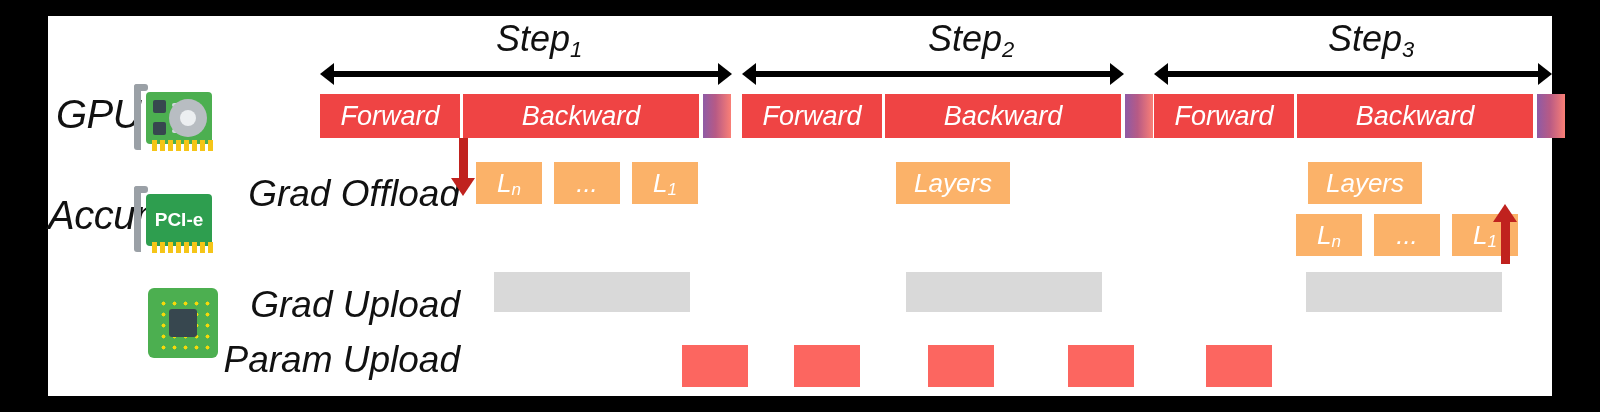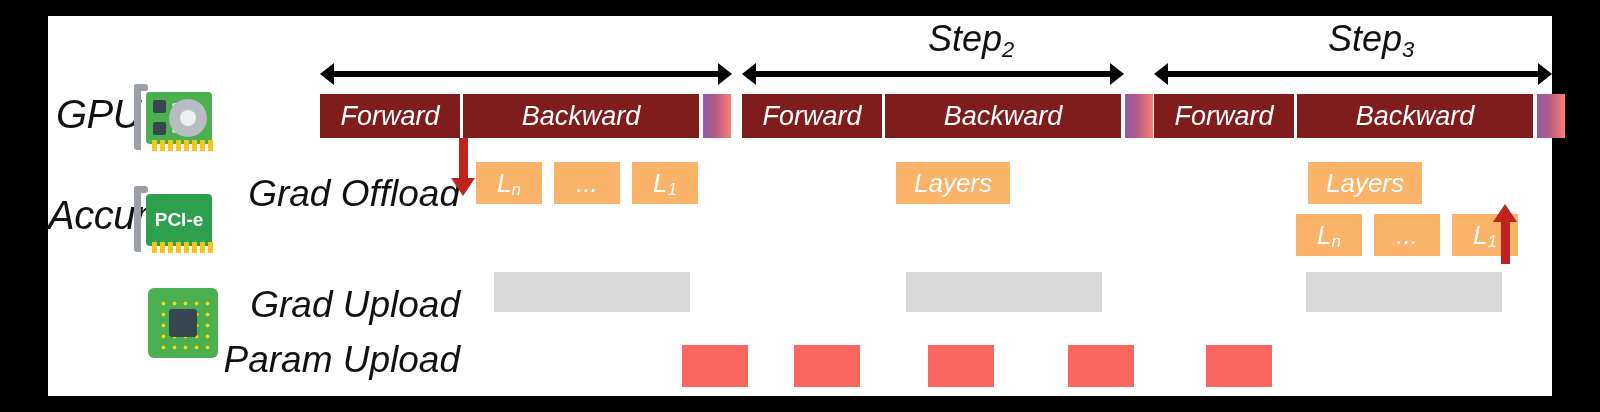--- a/index.html
+++ b/index.html
@@ -52,21 +52,21 @@
   .arrow-row{position:absolute;height:22px;}
   .arrow-line{position:absolute;left:11px;right:11px;top:8px;height:6px;background:#000;}
   .arrow-head{position:absolute;top:0;width:0;height:0;
     border-top:11px solid transparent;border-bottom:11px solid transparent;}
   .arrow-head.left{left:0;border-right:14px solid #000;}
   .arrow-head.right{right:0;border-left:14px solid #000;}
 
   
   .bar{position:absolute;display:flex;align-items:center;justify-content:center;
     box-sizing:border-box;}
-  .bar-blue{background:#7f1d1d;color:#fff;font-style:italic;font-size:27px;
+  .bar-blue{background:#ef4444;color:#fff;font-style:italic;font-size:27px;
     font-family:"Liberation Sans",sans-serif;}
   .bar-grad{background:linear-gradient(90deg,#8e5ba6 0%,#b75a85 45%,#fa7f76 100%);}
 
   
   .box-orange{position:absolute;background:#fbb269;color:#fff;
     display:flex;align-items:center;justify-content:center;
     font-style:italic;font-size:26px;font-family:"Liberation Sans",sans-serif;}
   .box-orange sub{font-size:17px;position:relative;top:7px;}
 
   
@@ -112,20 +112,23 @@
         <div class="pcie-text">PCI-e</div>
       </div>
       <div class="card-pins"></div>
     </div>
 
     <div class="cpu-icon" style="left:100px;top:272px;width:70px;height:70px;">
       <div class="cpu-dots"></div>
       <div class="cpu-core"></div>
     </div>
 
+    <div class="step-title" style="left:448px;top:2px;">
+      <span>Step</span><sub>1</sub>
+    </div>
     <div class="step-title" style="left:880px;top:2px;">
       <span>Step</span><sub>2</sub>
     </div>
     <div class="step-title" style="left:1280px;top:2px;">
       <span>Step</span><sub>3</sub>
     </div>
 
     <div class="arrow-row" style="left:272px;top:47px;width:412px;">
       <div class="arrow-head left"></div>
       <div class="arrow-line"></div>

